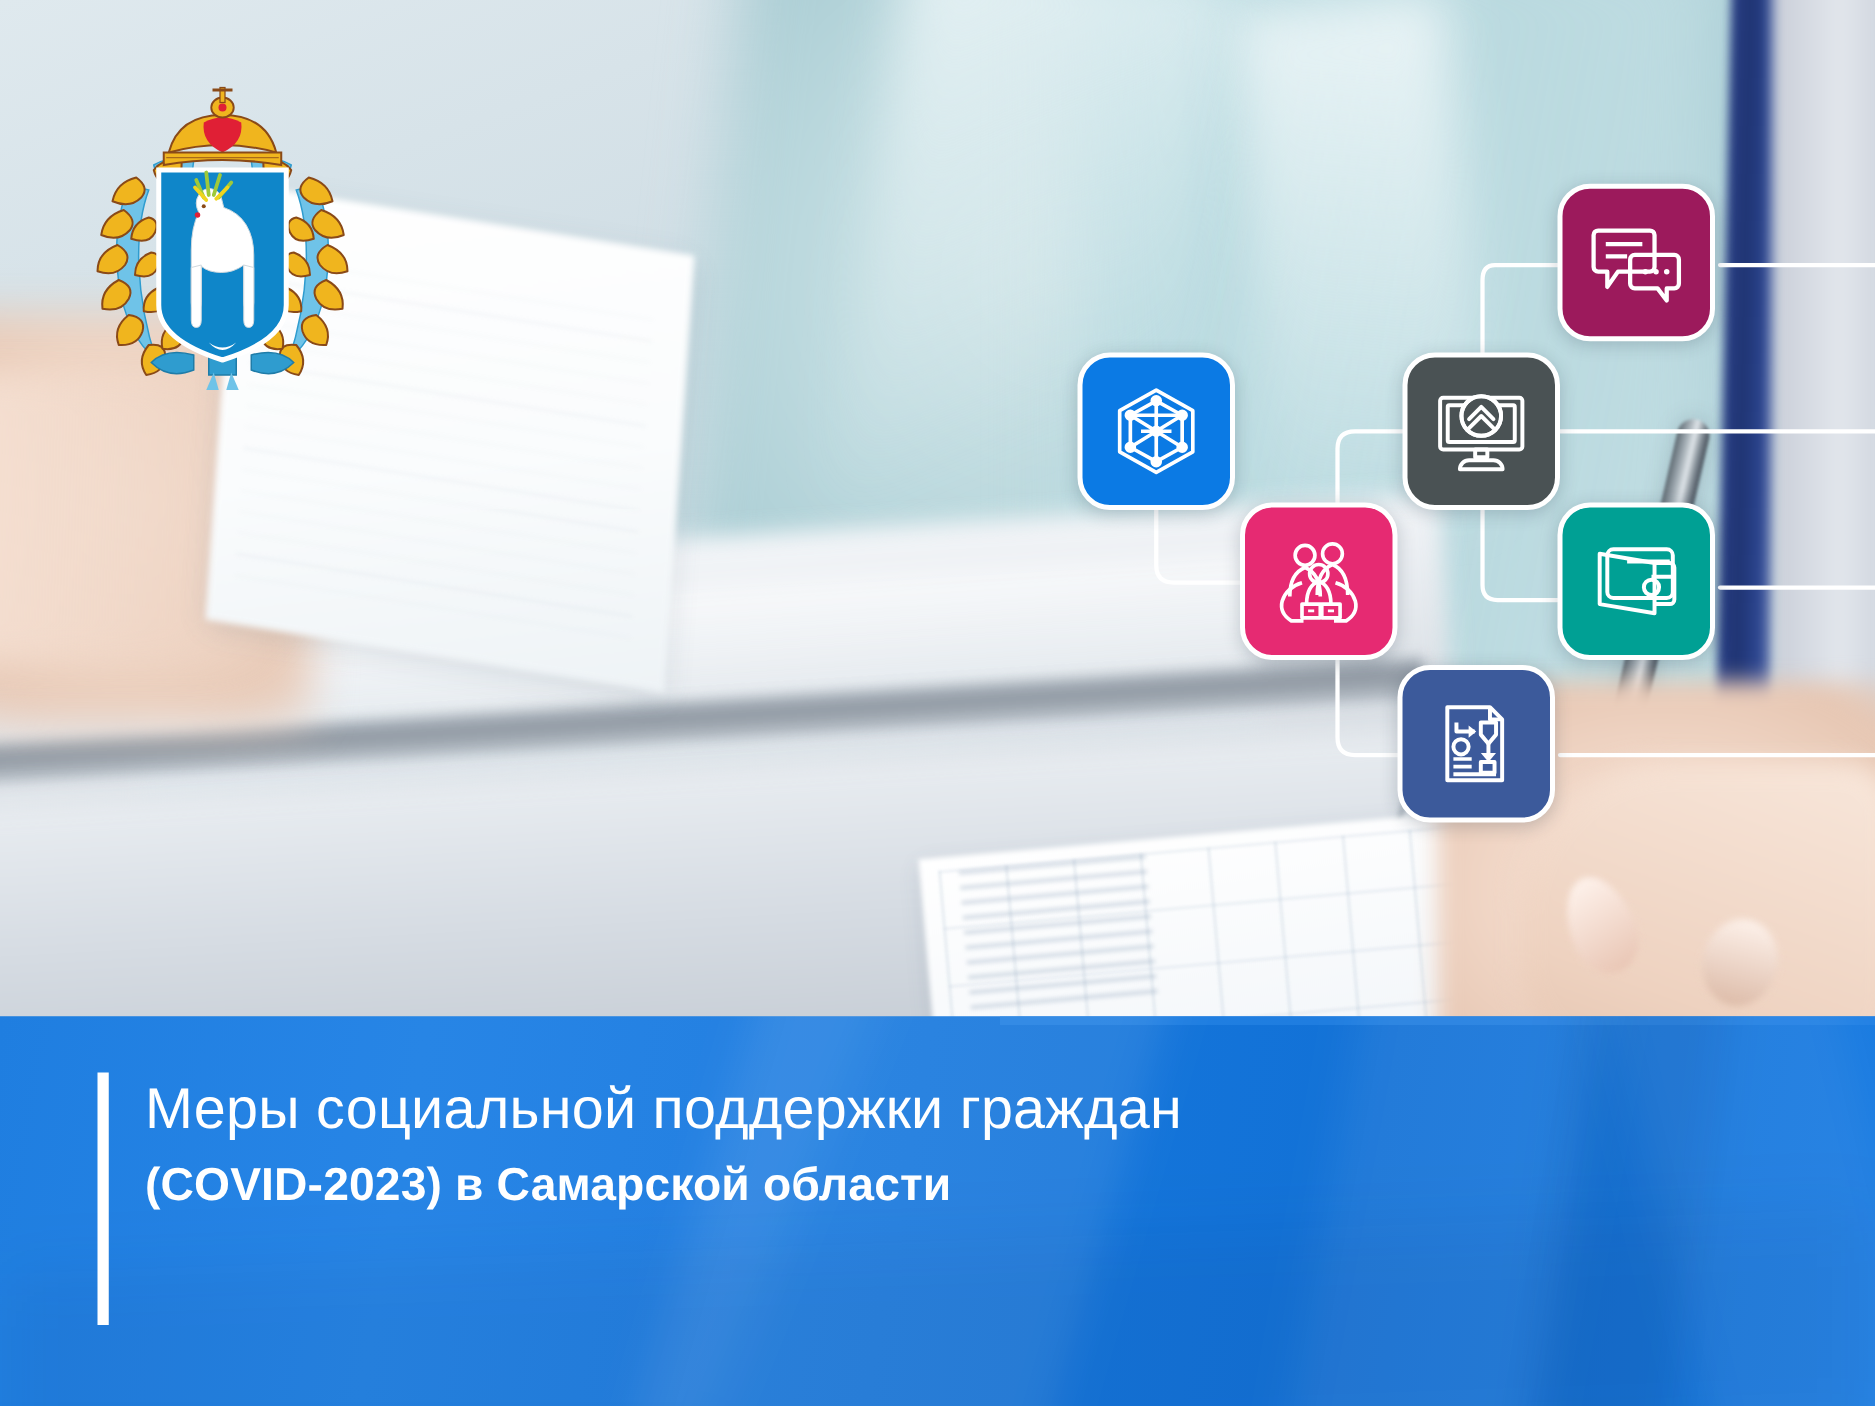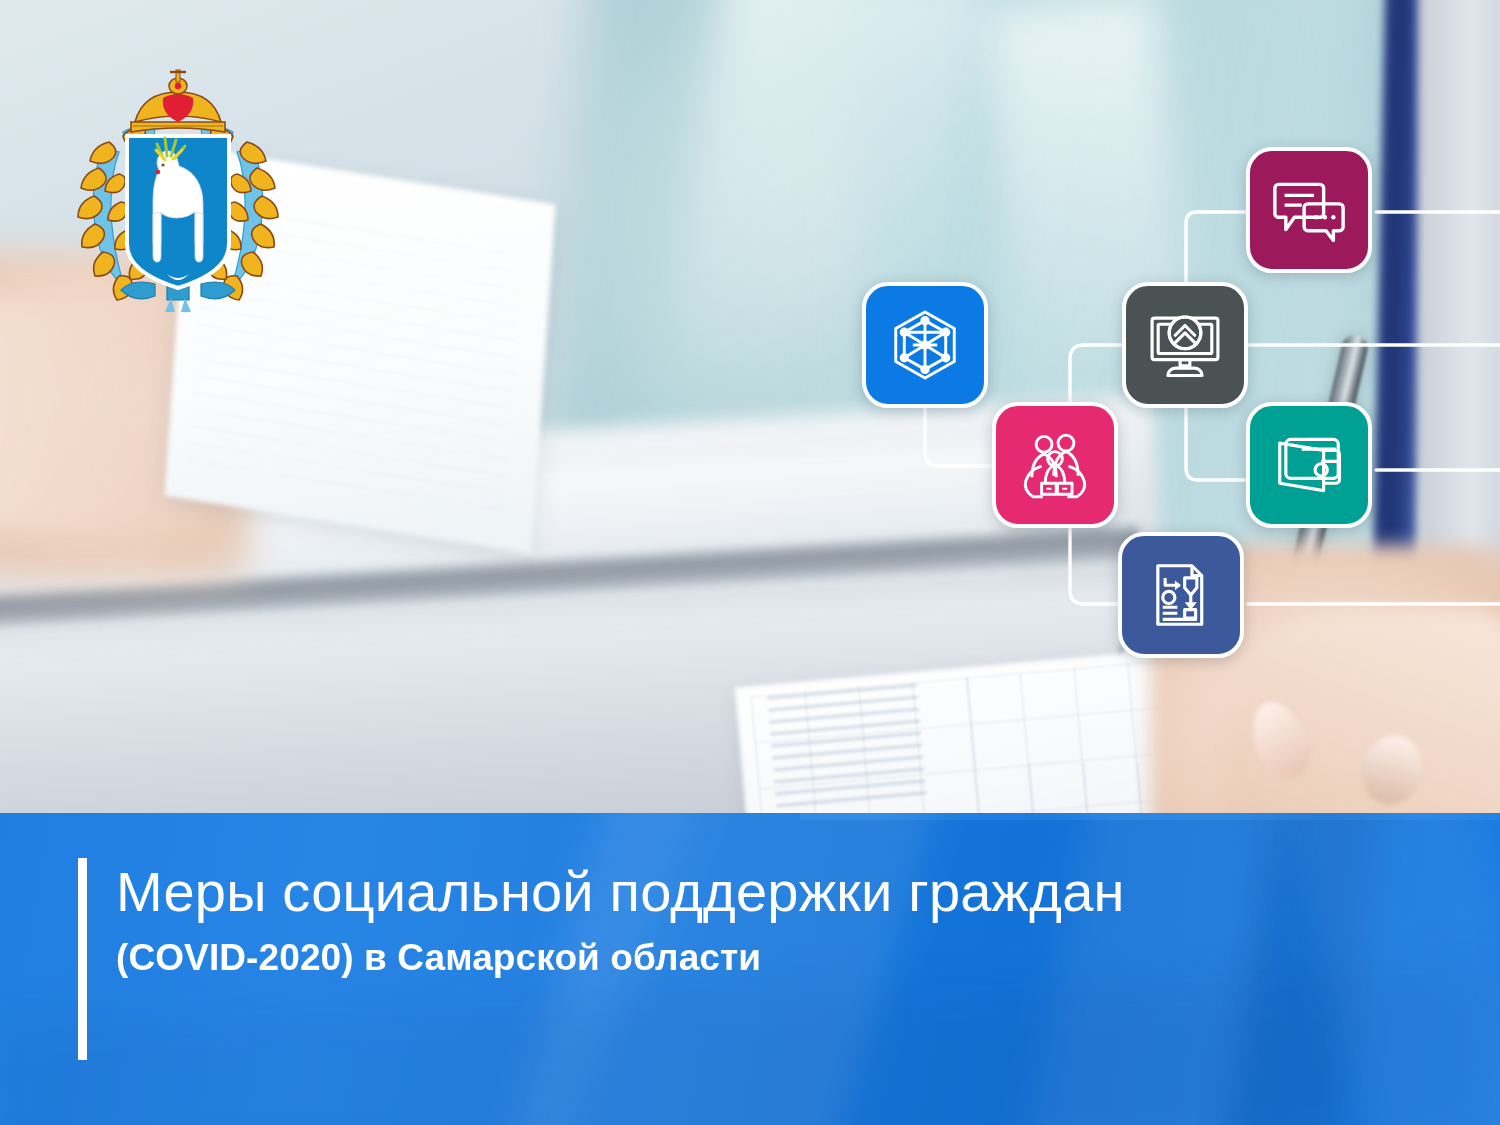--- a/index.html
+++ b/index.html
@@ -216,21 +216,21 @@
   .b-s5{left:1330px;top:-40px;width:190px;height:430px;transform:skewX(14deg);background:rgba(255,255,255,.06);}
   .b-s6{left:0px;top:180px;width:1500px;height:180px;transform:skewY(-2deg);background:rgba(8,45,95,.07);filter:blur(26px);}
 
   .accent-bar{
     position:absolute;left:78px;top:858px;width:9px;height:202px;
     background:#ffffff;
   }
 
   .title-wrap{position:absolute;left:116px;top:862px;width:1300px;color:#fff;}
   .t-line1{
-    font-size:56px;font-weight:300;letter-spacing:.2px;line-height:1.06;
+    font-size:46px;font-weight:300;letter-spacing:.2px;line-height:1.06;
     margin:0 0 14px 0;white-space:nowrap;
   }
   .t-line2,.t-line3{
     font-size:37px;font-weight:700;letter-spacing:.1px;line-height:1.22;
     margin:0;white-space:nowrap;
   }
 </style>
 </head>
 <body>
 
@@ -464,16 +464,16 @@
     <div class="b-streak b-s3"></div>
     <div class="b-streak b-s4"></div>
     <div class="b-streak b-s5"></div>
     <div class="b-streak b-s6"></div>
   </div>
 
   <div class="accent-bar"></div>
 
   <div class="title-wrap">
     <div class="t-line1">Меры социальной поддержки граждан</div>
-    <div class="t-line3">(COVID-2020) в Самарской области</div>
+    <div class="t-line3">(COVID-2023) в Самарской области</div>
   </div>
 
 </div>
 
 </body></html>

